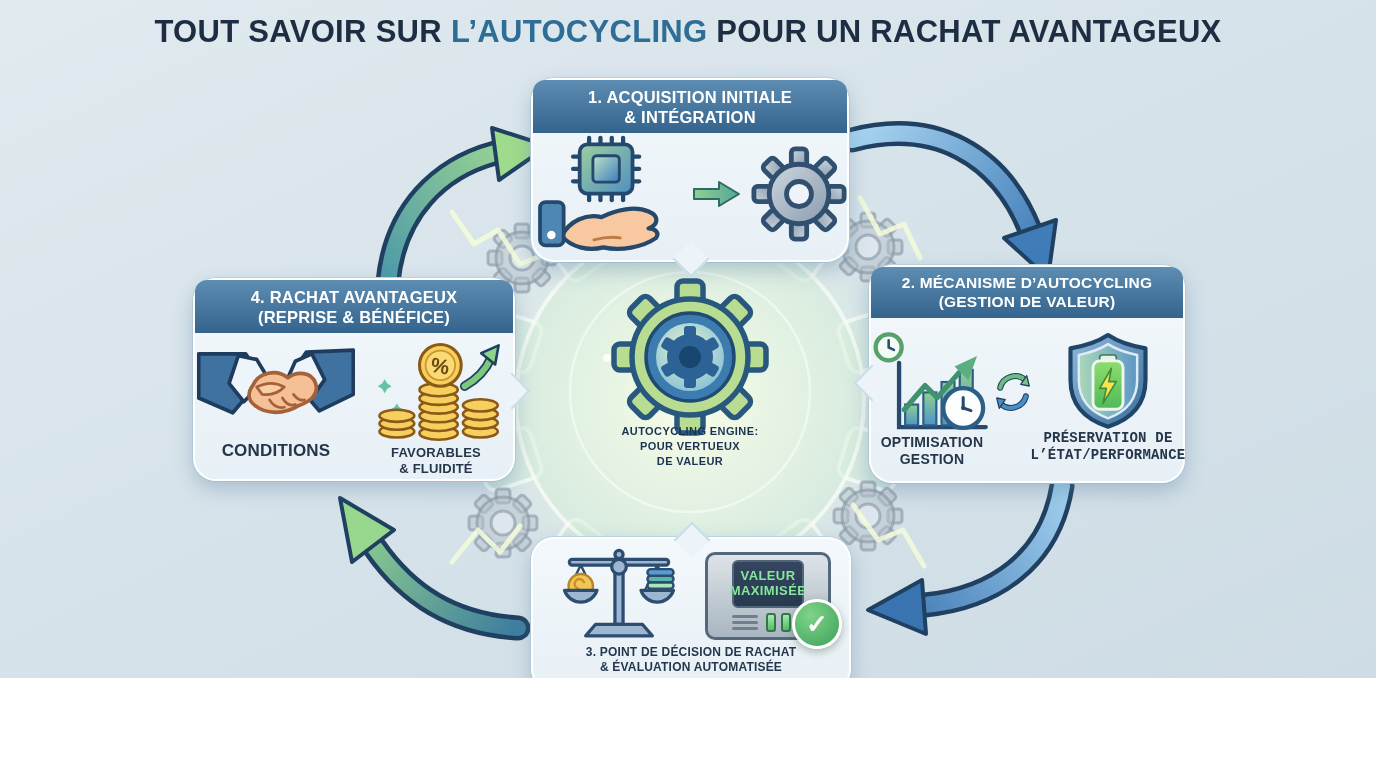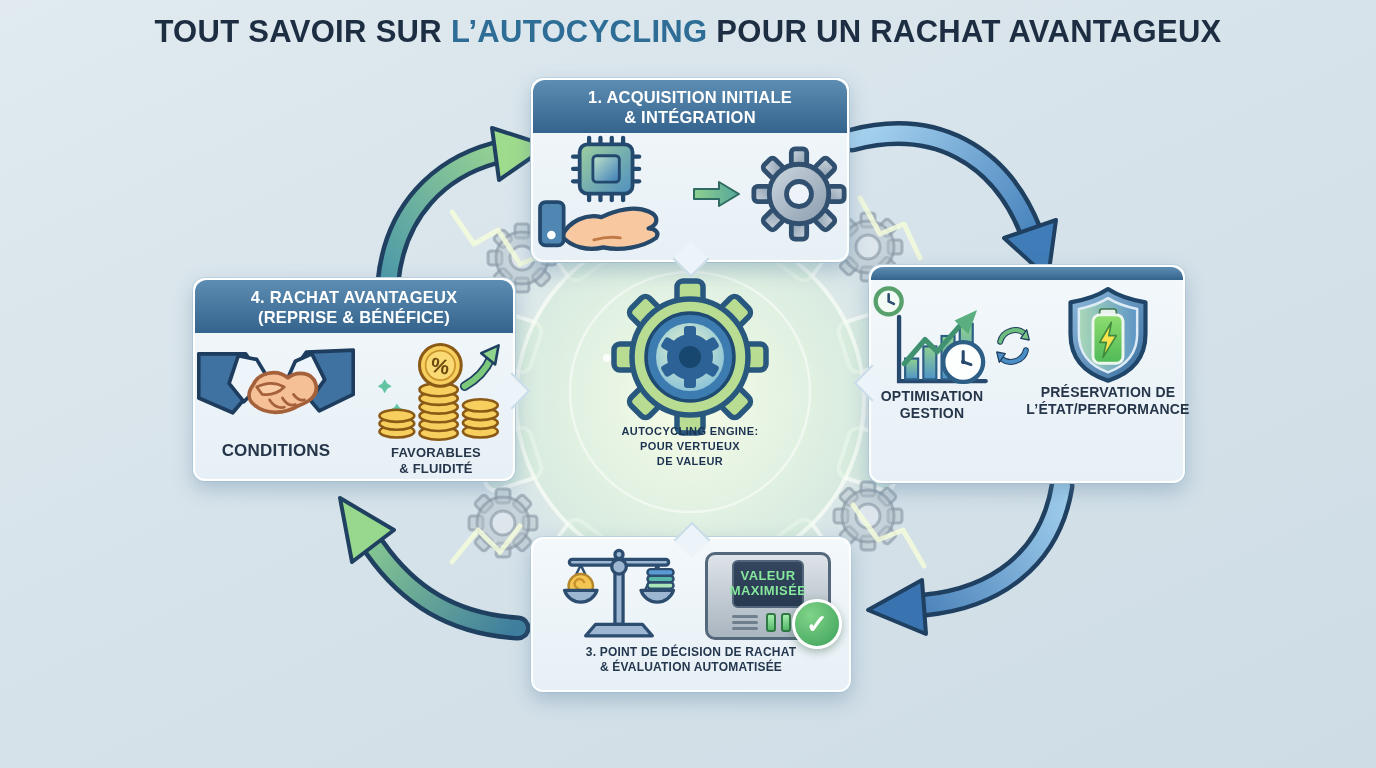--- a/index.html
+++ b/index.html
@@ -1,28 +1,28 @@
 <!DOCTYPE html>
 <html><head>
 <meta charset="utf-8">
 <style>
   html,body{margin:0;padding:0;}
   .stage{
-    position:relative;width:1376px;height:768px;overflow:hidden;
+    position:relative;width:1376px;height:678px;overflow:hidden;
     background:linear-gradient(155deg,#e0eaef 0%,#d7e3ea 45%,#cedce5 100%);
     font-family:"Liberation Sans", sans-serif;
   }
   .bg-layer{position:absolute;left:0;top:0;z-index:1;}
   .title{
     position:absolute;top:14px;left:0;width:1376px;text-align:center;z-index:5;
     font-size:31px;font-weight:bold;letter-spacing:.3px;color:#1d2d42;margin:0;
   }
   .title .accent{color:#2e6d96;}
   .box{
-    position:absolute;z-index:4;border-radius:12px;
+    position:absolute;z-index:4;border-radius:23px;
     background:linear-gradient(180deg,#f3f8fb,#e7f0f6);
     border:2px solid rgba(255,255,255,.95);
     box-shadow:0 8px 20px rgba(90,130,160,.38),0 0 0 1px #c3d8e5;
   }
   .box-hdr{
     background:linear-gradient(180deg,#5d8db2,#34638d);
     border-radius:12px 12px 0 0;color:#fff;font-weight:bold;text-align:center;
     padding:7px 4px 6px 4px;line-height:1.22;letter-spacing:.2px;
   }
   .box1{left:531px;top:78px;width:314px;height:180px;}
@@ -32,21 +32,21 @@
   .box3{left:531px;top:537px;width:316px;height:151px;}
   .box4{left:193px;top:278px;width:318px;height:199px;}
   .box4 .box-hdr{font-size:16.5px;text-align:center;}
   .notch{position:absolute;width:24px;height:24px;background:#edf4f9;transform:rotate(45deg);z-index:3;}
   .notch-bottom{left:calc(50% - 12px);bottom:-12px;border-right:2px solid #c9dce8;border-bottom:2px solid #c9dce8;}
   .notch-top{left:calc(50% - 12px);top:-12px;border-left:2px solid #c9dce8;border-top:2px solid #c9dce8;}
   .notch-left{left:-12px;top:calc(50% - 4px);border-left:2px solid #c9dce8;border-bottom:2px solid #c9dce8;}
   .notch-right{right:-12px;top:calc(50% - 2px);border-right:2px solid #c9dce8;border-top:2px solid #c9dce8;}
   .box-body{position:relative;display:flex;align-items:center;justify-content:center;z-index:4;}
   .box1 .box-body{height:122px;gap:10px;}
-  .box2 .box-body{height:152px;align-items:flex-start;padding-top:4px;gap:2px;}
+  .box2 .box-body{height:152px;align-items:flex-start;padding-top:12px;gap:2px;}
   .box4 .box-body{height:138px;align-items:flex-start;padding-top:8px;gap:6px;}
   .icon-col{display:flex;flex-direction:column;align-items:center;}
   .mini-label{
     font-weight:bold;color:#26364a;font-size:14px;line-height:1.2;text-align:center;letter-spacing:.2px;
   }
   .box3-body{display:flex;align-items:center;justify-content:center;gap:18px;height:98px;padding-top:8px;position:relative;z-index:4;}
   .box3-title{
     text-align:center;font-weight:bold;color:#24374e;font-size:12px;line-height:1.22;letter-spacing:.2px;
   }
   .device{position:relative;width:126px;height:88px;border-radius:10px;border:3px solid #55677a;
@@ -320,20 +320,22 @@
           <circle r="31"></circle>
           <circle r="13" fill="#edf3f8"></circle>
         </g>
       </svg>
     </div>
     <div class="notch notch-bottom"></div>
   </div>
 
   <div class="box box2">
     <div class="box-hdr">
+      <div>2. MÉCANISME D’AUTOCYCLING</div>
+      <div>(GESTION DE VALEUR)</div>
     </div>
     <div class="box-body">
       <div class="icon-col" style="width:134px;">
         <svg width="122" height="104" viewBox="0 0 140 120">
           <defs>
               <linearGradient id="barG" x1="0" y1="0" x2="0" y2="1">
             <stop offset="0%" stop-color="#8fd08f"></stop>
                 <stop offset="100%" stop-color="#4f93c8"></stop>
           </linearGradient>
             </defs>
@@ -362,21 +364,21 @@
         </div>
       </div>
       <svg width="64" height="112" viewBox="0 0 84 120" style="margin-top:6px;">
         <path d="M 12 50 C 18 24 52 14 70 32" fill="none" stroke="#1f4060" stroke-width="14" stroke-linecap="round"></path>
         <path d="M 12 50 C 18 24 52 14 70 32" fill="none" stroke="#6dbd7e" stroke-width="9" stroke-linecap="round"></path>
         <polygon points="80,46 60,42 74,22" fill="#7cc484" stroke="#1f4060" stroke-width="3" stroke-linejoin="round"></polygon>
         <path d="M 72 70 C 66 96 32 106 14 88" fill="none" stroke="#1f4060" stroke-width="14" stroke-linecap="round"></path>
         <path d="M 72 70 C 66 96 32 106 14 88" fill="none" stroke="#4b8ec6" stroke-width="9" stroke-linecap="round"></path>
         <polygon points="4,74 24,78 10,98" fill="#4b8ec6" stroke="#1f4060" stroke-width="3" stroke-linejoin="round"></polygon>
       </svg>
-      <div class="icon-col" style="width:150px;">
+      <div class="icon-col" style="width:150px;font-family:Liberation Mono, monospace;">
         <svg width="92" height="100" viewBox="0 0 110 120">
           <defs>
             <linearGradient id="shG" x1="0" y1="0" x2="1" y2="1">
               <stop offset="0%" stop-color="#8fb9dc"></stop>
                 <stop offset="100%" stop-color="#3a6e9e"></stop>
             </linearGradient>
             <linearGradient id="shIn" x1="0" y1="0" x2="1" y2="0">
               <stop offset="0%" stop-color="#a9d8b8"></stop>
                 <stop offset="100%" stop-color="#5e96c6"></stop>
             </linearGradient>

